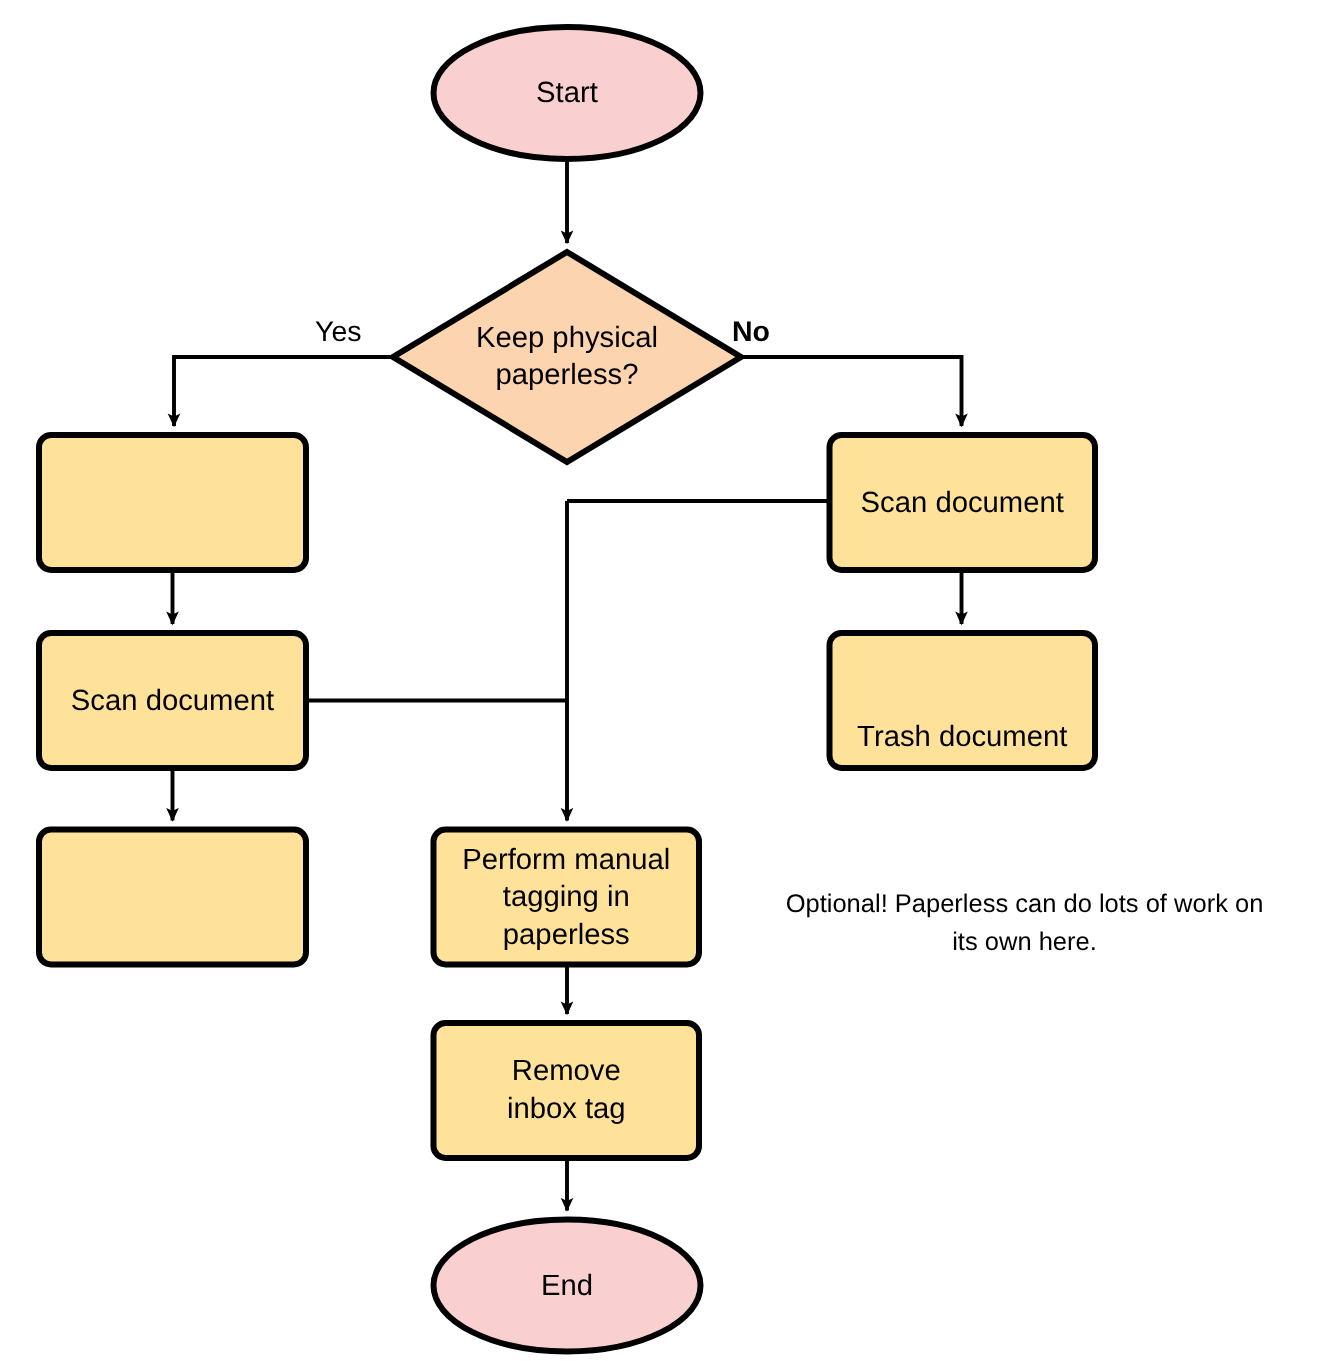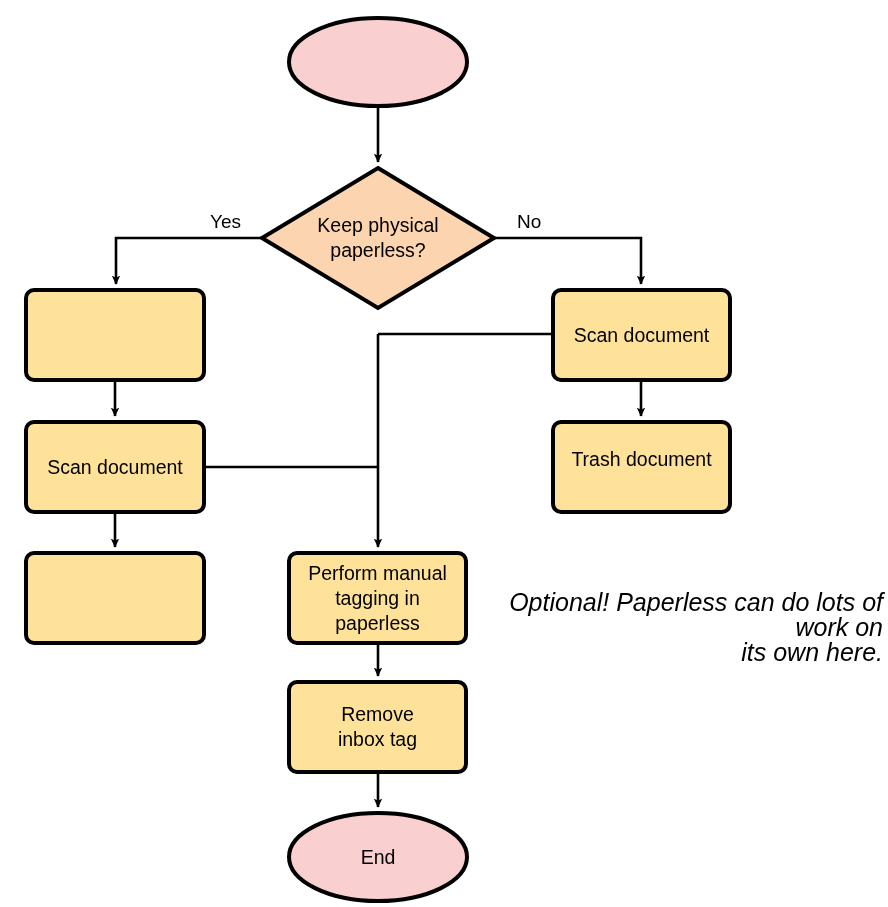--- a/index.html
+++ b/index.html
@@ -43,25 +43,24 @@
     color: #000000;
     font-family: "Liberation Sans", sans-serif;
     font-size: 19px;
     line-height: 22px;
     white-space: pre;
   }
   .annotation {
     position: absolute;
     color: #000000;
     font-family: "Liberation Sans", sans-serif;
-    font-style: italic;
-    font-size: 25px;
+    font-size: 17px;
     line-height: 25px;
     white-space: pre-line;
-    text-align: right;
+    text-align: center;
   }
 </style>
 </head>
 <body>
 
 <div id="flow-root">
 
   <svg id="flow-svg" viewBox="0 0 888 907">
     <defs>
       <marker id="arrowhead" markerWidth="10" markerHeight="9" refX="8.4" refY="4.5" orient="auto" markerUnits="userSpaceOnUse">
@@ -104,35 +103,36 @@
 
     <rect x="553" y="290" width="177" height="90" rx="8" ry="8" fill="#ffe29a" stroke="#000000" stroke-width="4"></rect>
     <rect x="553" y="422" width="177" height="90" rx="8" ry="8" fill="#ffe29a" stroke="#000000" stroke-width="4"></rect>
 
     <rect x="289" y="553" width="177" height="90" rx="8" ry="8" fill="#ffe29a" stroke="#000000" stroke-width="4"></rect>
     <rect x="289" y="682" width="177" height="90" rx="8" ry="8" fill="#ffe29a" stroke="#000000" stroke-width="4"></rect>
 
     <ellipse cx="378" cy="857" rx="89" ry="44" fill="#f9cfcf" stroke="#000000" stroke-width="4"></ellipse>
   </svg>
 
+  <div class="node-label" style="left:289px; top:18px; width:178px; height:88px;">Start</div>
 
   <div class="node-label" style="left:278px; top:194px; width:200px; height:88px;">Keep physical
 paperless?</div>
 
   <div class="edge-label" style="left:210px; top:211px;">Yes</div>
 
-  <div class="edge-label" style="left:517px; top:211px;">No</div>
+  <div class="edge-label" style="left:488px; top:211px;font-weight:bold;">No</div>
 
 
   <div class="node-label" style="left:26px; top:422px; width:178px; height:90px;">Scan document</div>
 
 
   <div class="node-label" style="left:553px; top:290px; width:177px; height:90px;">Scan document</div>
 
-  <div class="node-label" style="left:553px; top:414px; width:177px; height:90px;">Trash document</div>
+  <div class="node-label" style="left:553px; top:446px; width:177px; height:90px;">Trash document</div>
 
   <div class="node-label" style="left:289px; top:553px; width:177px; height:90px;">Perform manual
 tagging in
 paperless</div>
 
   <div class="node-label" style="left:289px; top:813px; width:178px; height:88px;">End</div>
 
   <div class="node-label" style="left:289px; top:682px; width:177px; height:90px;">Remove
 inbox tag</div>
 

